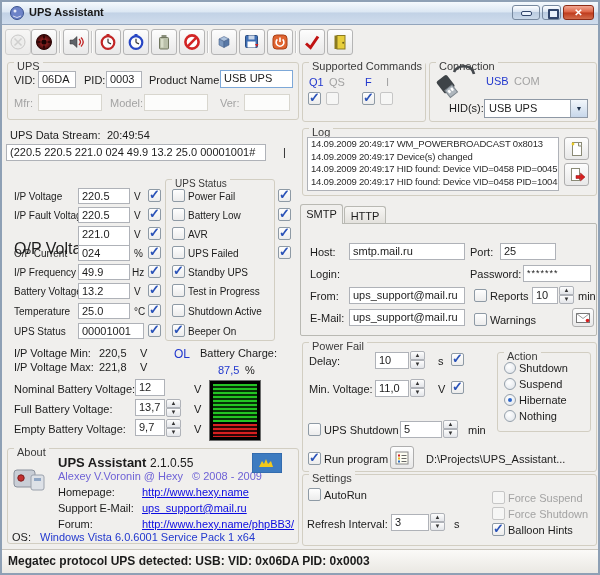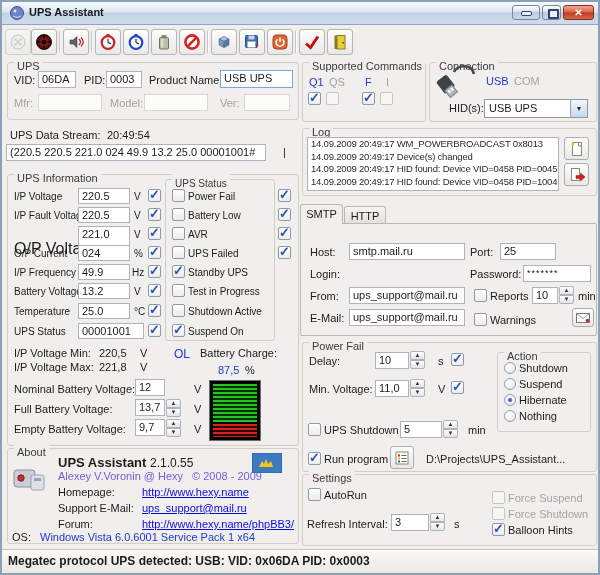--- a/index.html
+++ b/index.html
@@ -256,23 +256,20 @@
         <circle cx="5" cy="4" r="1.4" fill="#E8C820"></circle>
       </svg>
   </div>
   <div class="sqbtn" style="left:562px;top:161px;width:25px;height:23px">
     <svg width="18" height="18">
         <rect x="3.5" y="2.5" width="8" height="12" fill="#fff" stroke="#8A8A76"></rect>
         <path d="M8 9.5h4.5v-2.5l4.5 4-4.5 4v-2.5H8z" fill="#D82020" stroke="#8A1010" stroke-width=".5"></path>
       </svg>
   </div>
 
-  <div class="gb" style="left:5px;top:172px;width:290px;height:270px">
-    <span class="lg">UPS Information</span>
-  </div>
 
   <span class="lb" style="left:12px;top:189px;font-size:10px">I/P Voltage</span>
   <div class="t" style="left:76px;top:186px;width:52px;height:16px">220.5</div>
   <span class="lb" style="left:132px;top:189px;font-size:10px">V</span>
   <span class="cb c" style="left:146px;top:187px"></span>
 
   <span class="lb" style="left:12px;top:208px;font-size:10px">I/P Fault Voltage</span>
   <div class="t" style="left:76px;top:205px;width:52px;height:16px">220.5</div>
   <span class="lb" style="left:132px;top:208px;font-size:10px">V</span>
   <span class="cb c" style="left:146px;top:206px"></span>
@@ -317,21 +314,21 @@
   <span class="lb" style="left:186px;top:227px;font-size:10px">AVR</span>
   <span class="cb" style="left:170px;top:244px"></span>
   <span class="lb" style="left:186px;top:246px;font-size:10px">UPS Failed</span>
   <span class="cb c" style="left:170px;top:263px"></span>
   <span class="lb" style="left:186px;top:265px;font-size:10px">Standby UPS</span>
   <span class="cb" style="left:170px;top:282px"></span>
   <span class="lb" style="left:186px;top:284px;font-size:10px">Test in Progress</span>
   <span class="cb" style="left:170px;top:302px"></span>
   <span class="lb" style="left:186px;top:304px;font-size:10px">Shutdown Active</span>
   <span class="cb c" style="left:170px;top:322px"></span>
-  <span class="lb" style="left:186px;top:324px;font-size:10px">Suspend On</span>
+  <span class="lb" style="left:186px;top:324px;font-size:10px">Beeper On</span>
 
   <span class="cb c" style="left:276px;top:187px"></span>
   <span class="cb c" style="left:276px;top:206px"></span>
   <span class="cb c" style="left:276px;top:225px"></span>
   <span class="cb c" style="left:276px;top:244px"></span>
 
   <span class="lb" style="left:12px;top:345px">I/P Voltage Min:</span>
   <span class="lb" style="left:97px;top:345px">220,5</span>
   <span class="lb" style="left:138px;top:345px">V</span>
   <span class="lb" style="left:12px;top:359px">I/P Voltage Max:</span>

